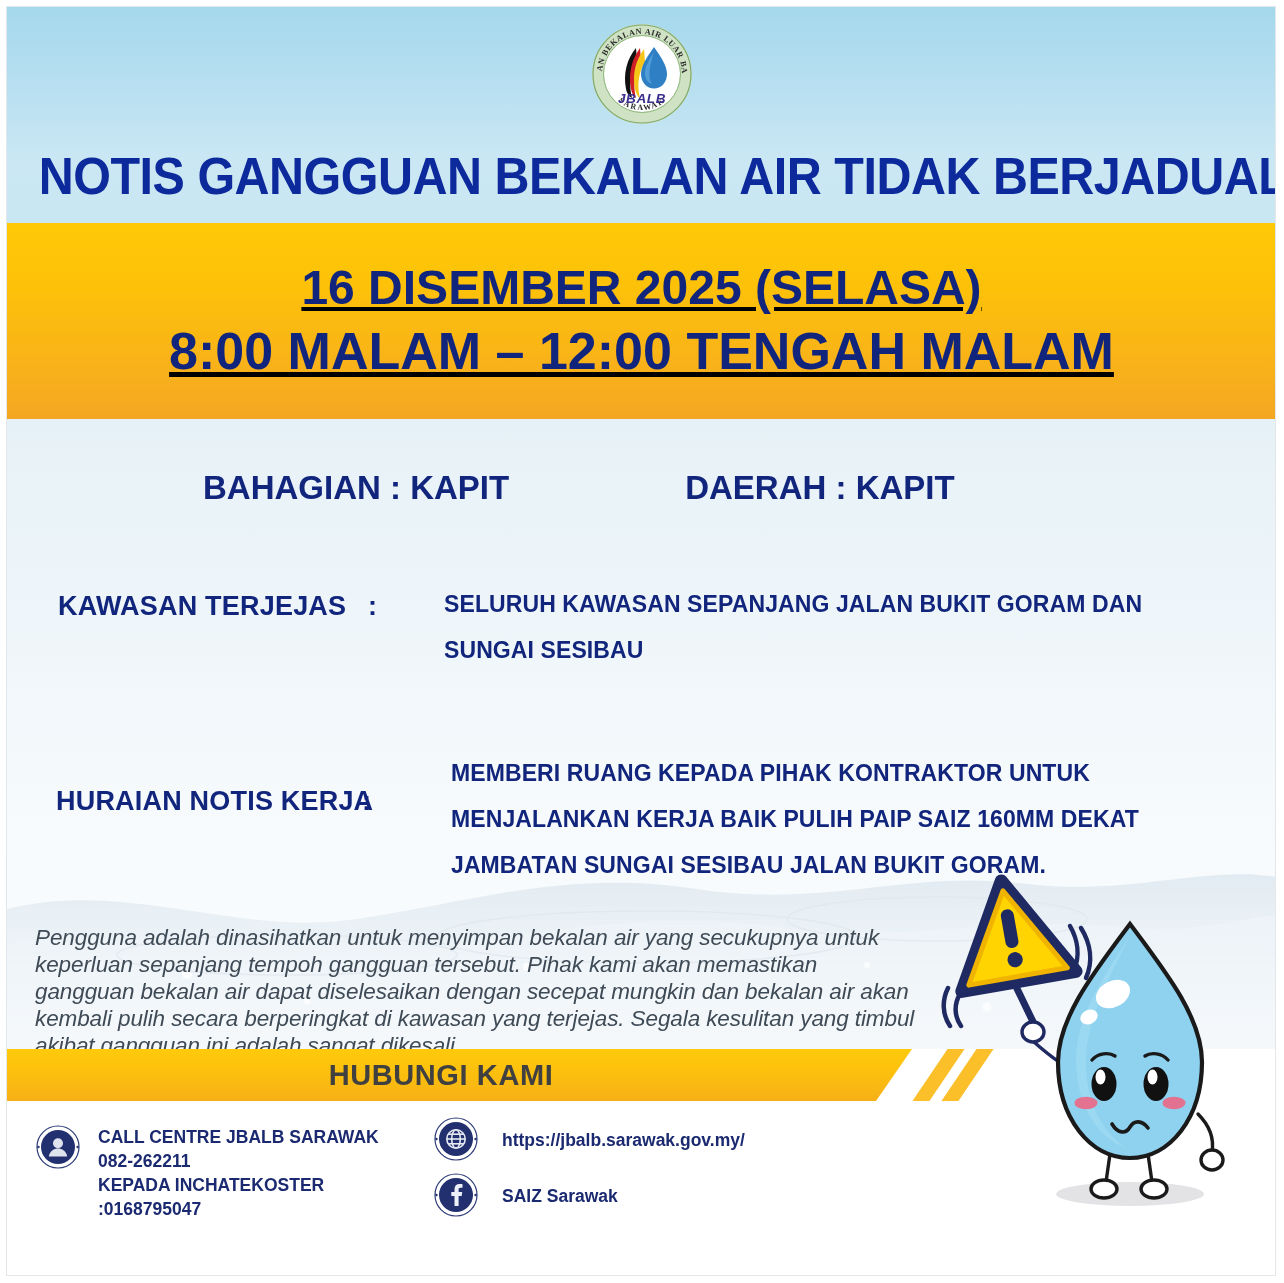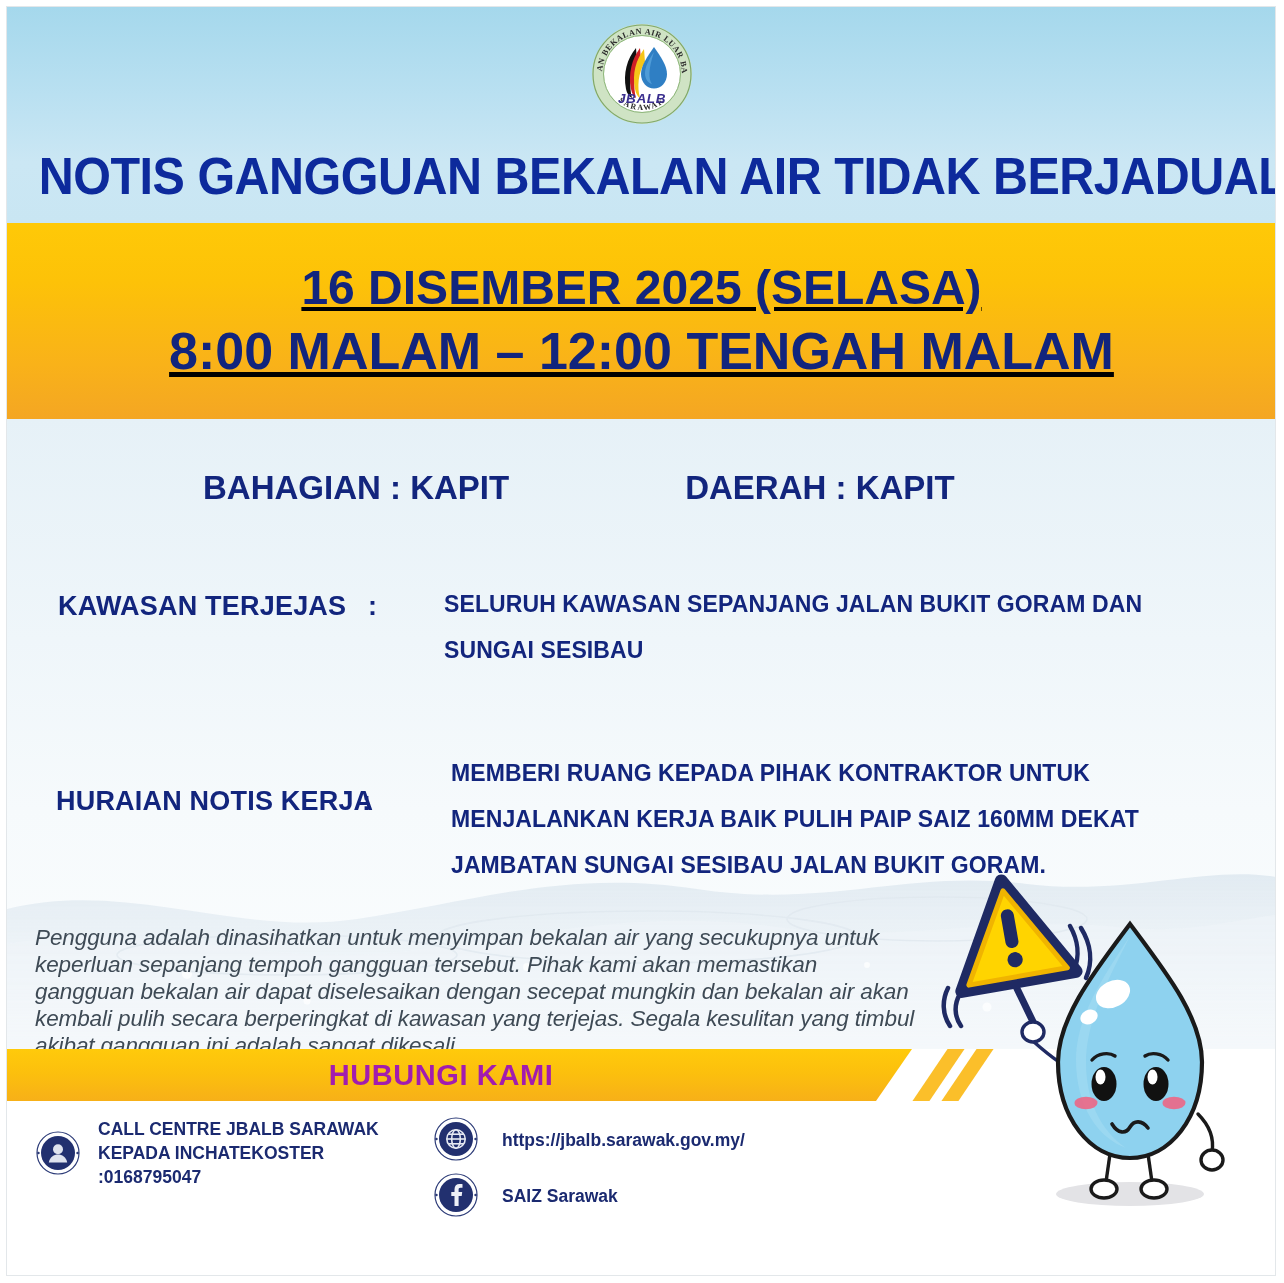--- a/index.html
+++ b/index.html
@@ -184,21 +184,21 @@
     clip-path: polygon(0 0, 100% 0, calc(100% - 36px) 100%, 0 100%);
   }
   .cb-title {
     position: absolute;
     left: 0; top: 0;
     width: 868px; height: 52px;
     display: flex; align-items: center; justify-content: center;
     font-family: "Liberation Sans Narrow", "Liberation Sans", sans-serif;
     font-weight: bold;
     font-size: 29px;
-    color: #a21caf;
+    color: #404040;
     letter-spacing: 0.6px;
   }
   .cb-slash {
     position: absolute;
     top: 0;
     width: 17px; height: 52px;
     background: #fbbf2a;
     transform: skewX(-34deg);
   }
   .cb-slash.s1 { left: 923px; }
@@ -223,21 +223,21 @@
   .c-icon svg { display: block; width: 44px; height: 44px; }
   .c-text {
     margin-left: 18px;
     font-family: "Liberation Sans", sans-serif;
     font-weight: bold;
     font-size: 17.5px;
     color: #1b2a70;
     line-height: 24px;
     white-space: nowrap;
   }
-  .c-call  { left: 29px; top: 12px; align-items: center; }
+  .c-call  { left: 29px; top: 20px; }
   .c-web   { left: 427px; top: 12px; }
   .c-fb    { left: 427px; top: 68px; }
   .c-ig    { left: 750px; top: 12px; }
   .c-web .c-text, .c-fb .c-text { margin-left: 24px; padding-top: 11px; }
   .c-ig .c-text { margin-left: 24px; padding-top: 11px; }
 
   
   .mascot {
     position: absolute;
     right: 10px;
@@ -360,20 +360,21 @@
           <circle cx="22" cy="22" r="21" fill="none" stroke="#2b3a77" stroke-width="1.2"></circle>
           <circle cx="22" cy="22" r="17" fill="#22306f"></circle>
           <circle cx="22" cy="18.2" r="5" fill="#dfe3ee"></circle>
           <path d="M12.8 31.5 C13.8 25.8 18 23.4 22 23.4 C26 23.4 30.2 25.8 31.2 31.5 Z" fill="#dfe3ee"></path>
           <circle cx="2.4" cy="22" r="1.3" fill="#2b3a77"></circle>
           <circle cx="41.6" cy="22" r="1.3" fill="#2b3a77"></circle>
         </svg>
       </div>
       <div class="c-text">
         <div>CALL CENTRE JBALB SARAWAK</div>
+        <div>082-262211</div>
         <div>KEPADA INCHATEKOSTER</div>
         <div>:0168795047</div>
       </div>
     </div>
 
     <div class="c-item c-web">
       <div class="c-icon">
         <svg viewBox="0 0 44 44">
           <circle cx="22" cy="22" r="21" fill="none" stroke="#2b3a77" stroke-width="1.2"></circle>
           <circle cx="22" cy="22" r="17" fill="#22306f"></circle>

